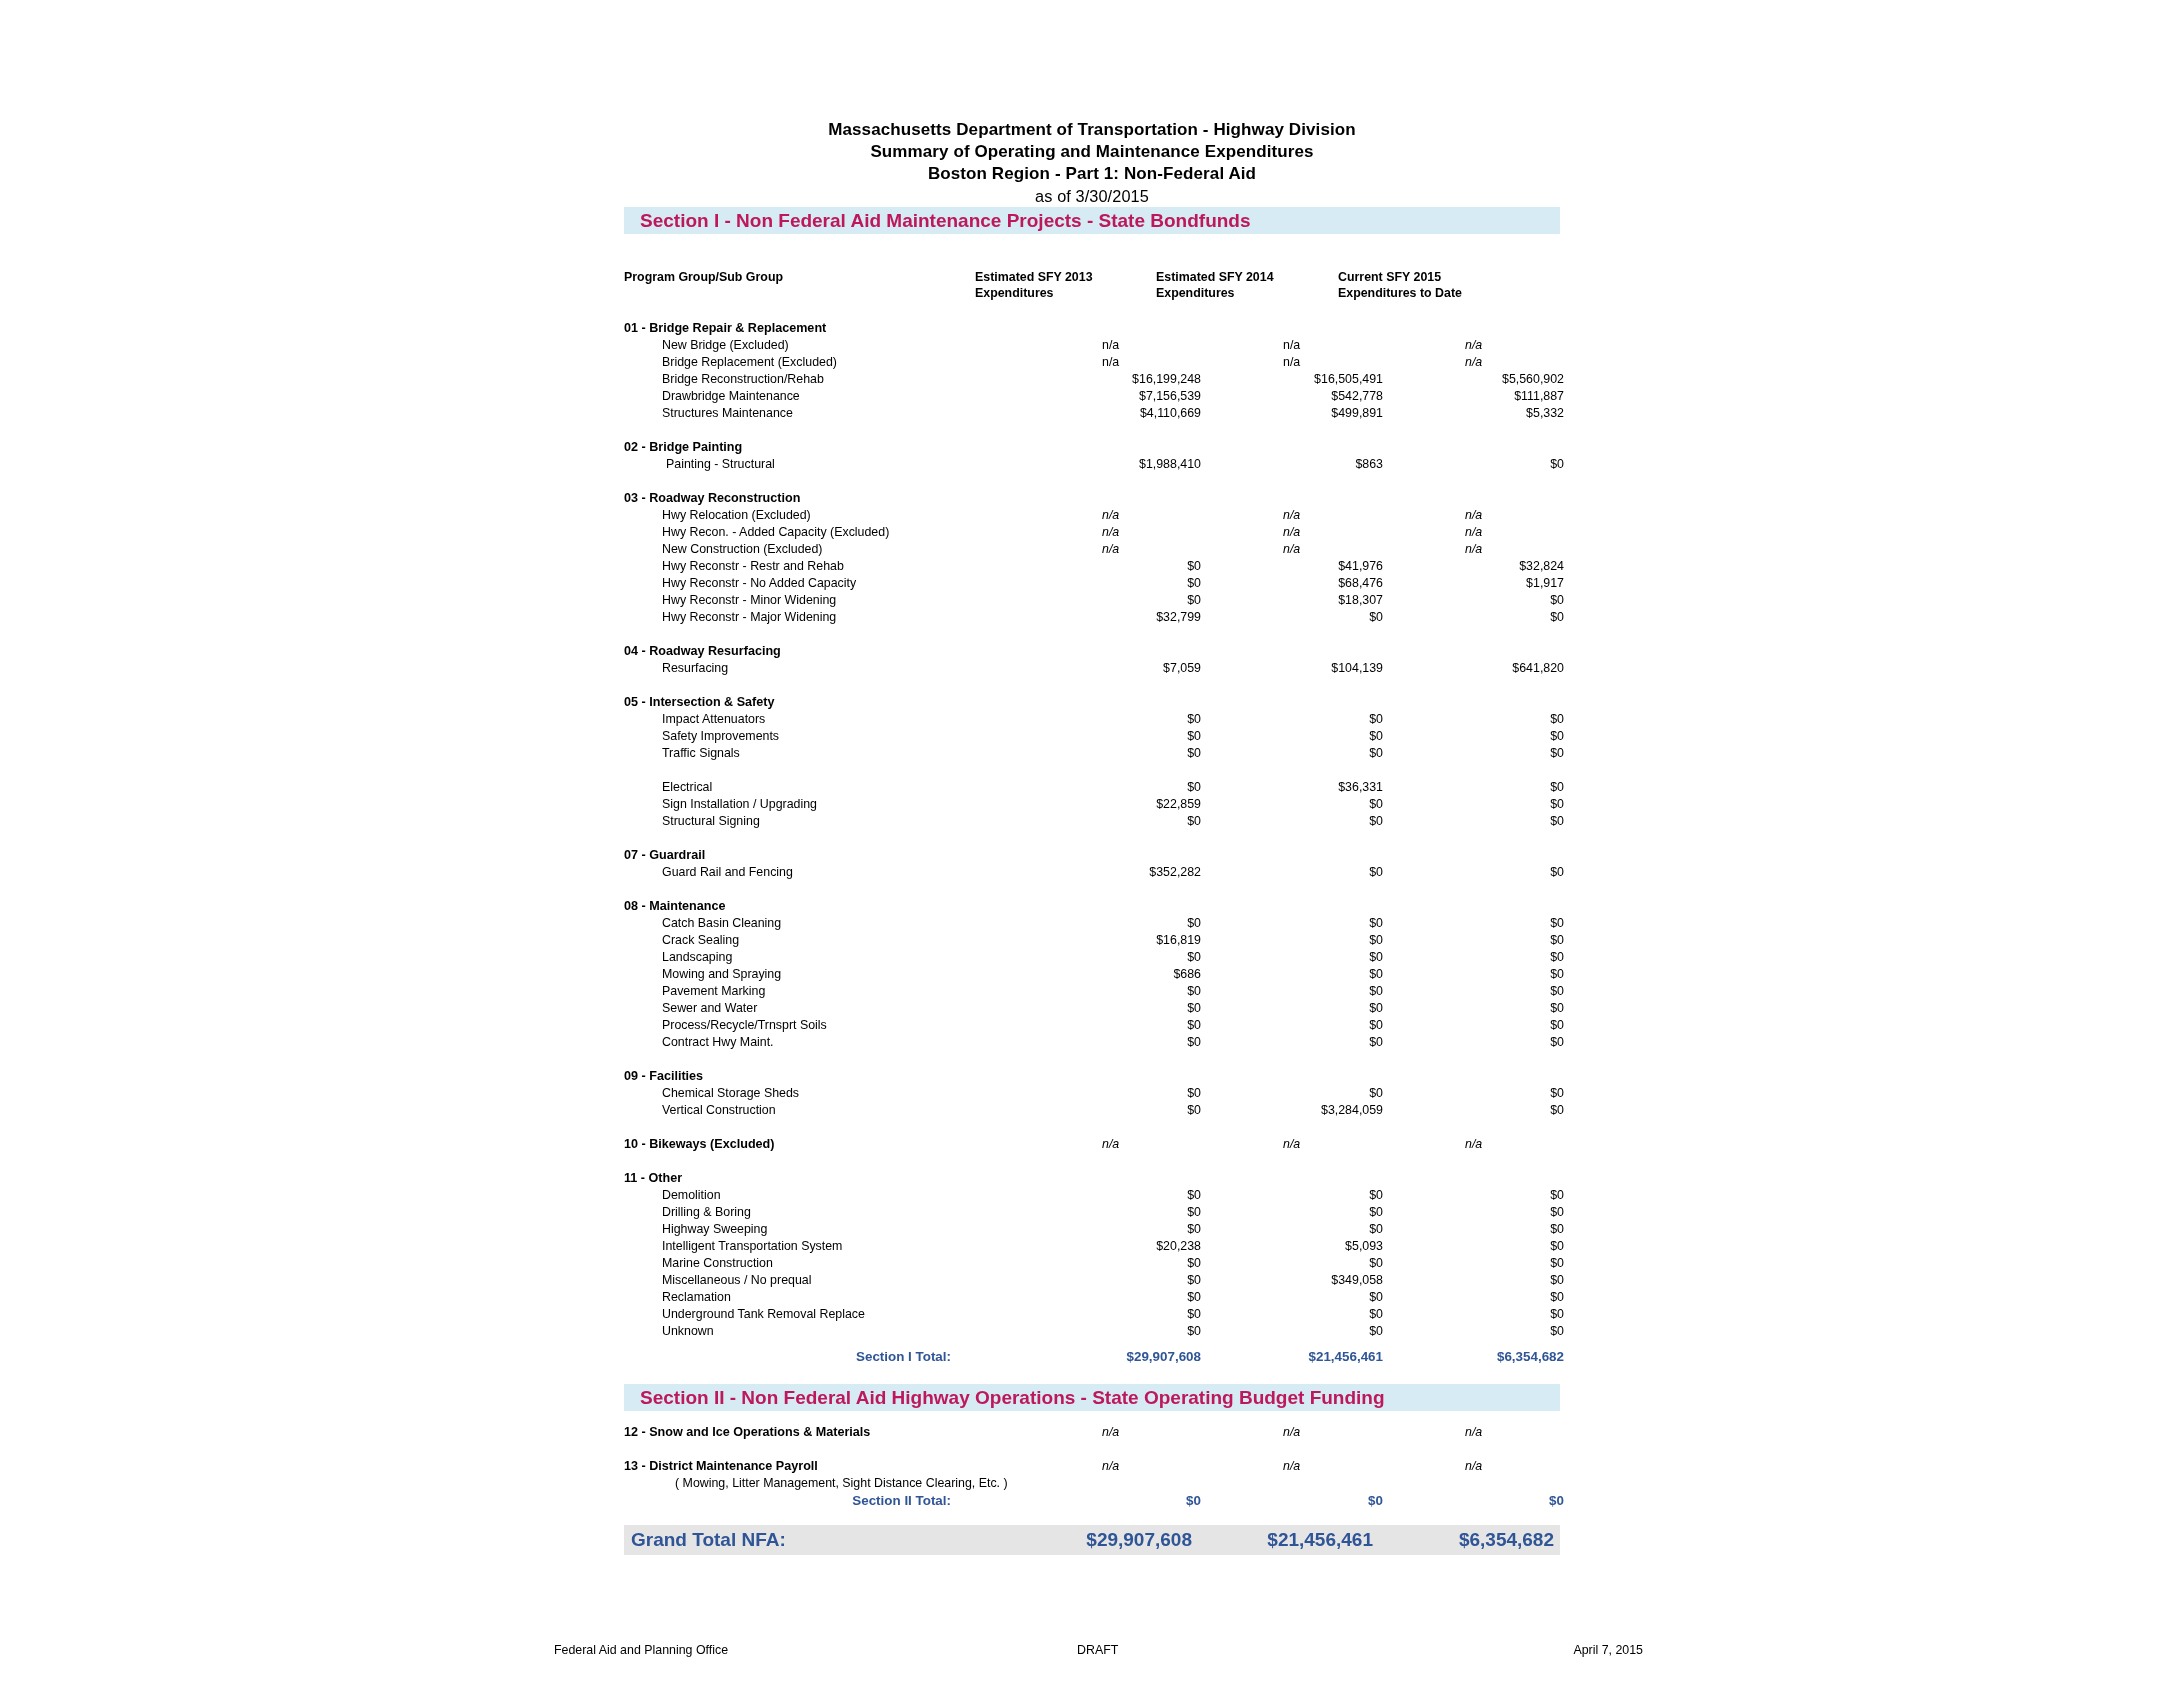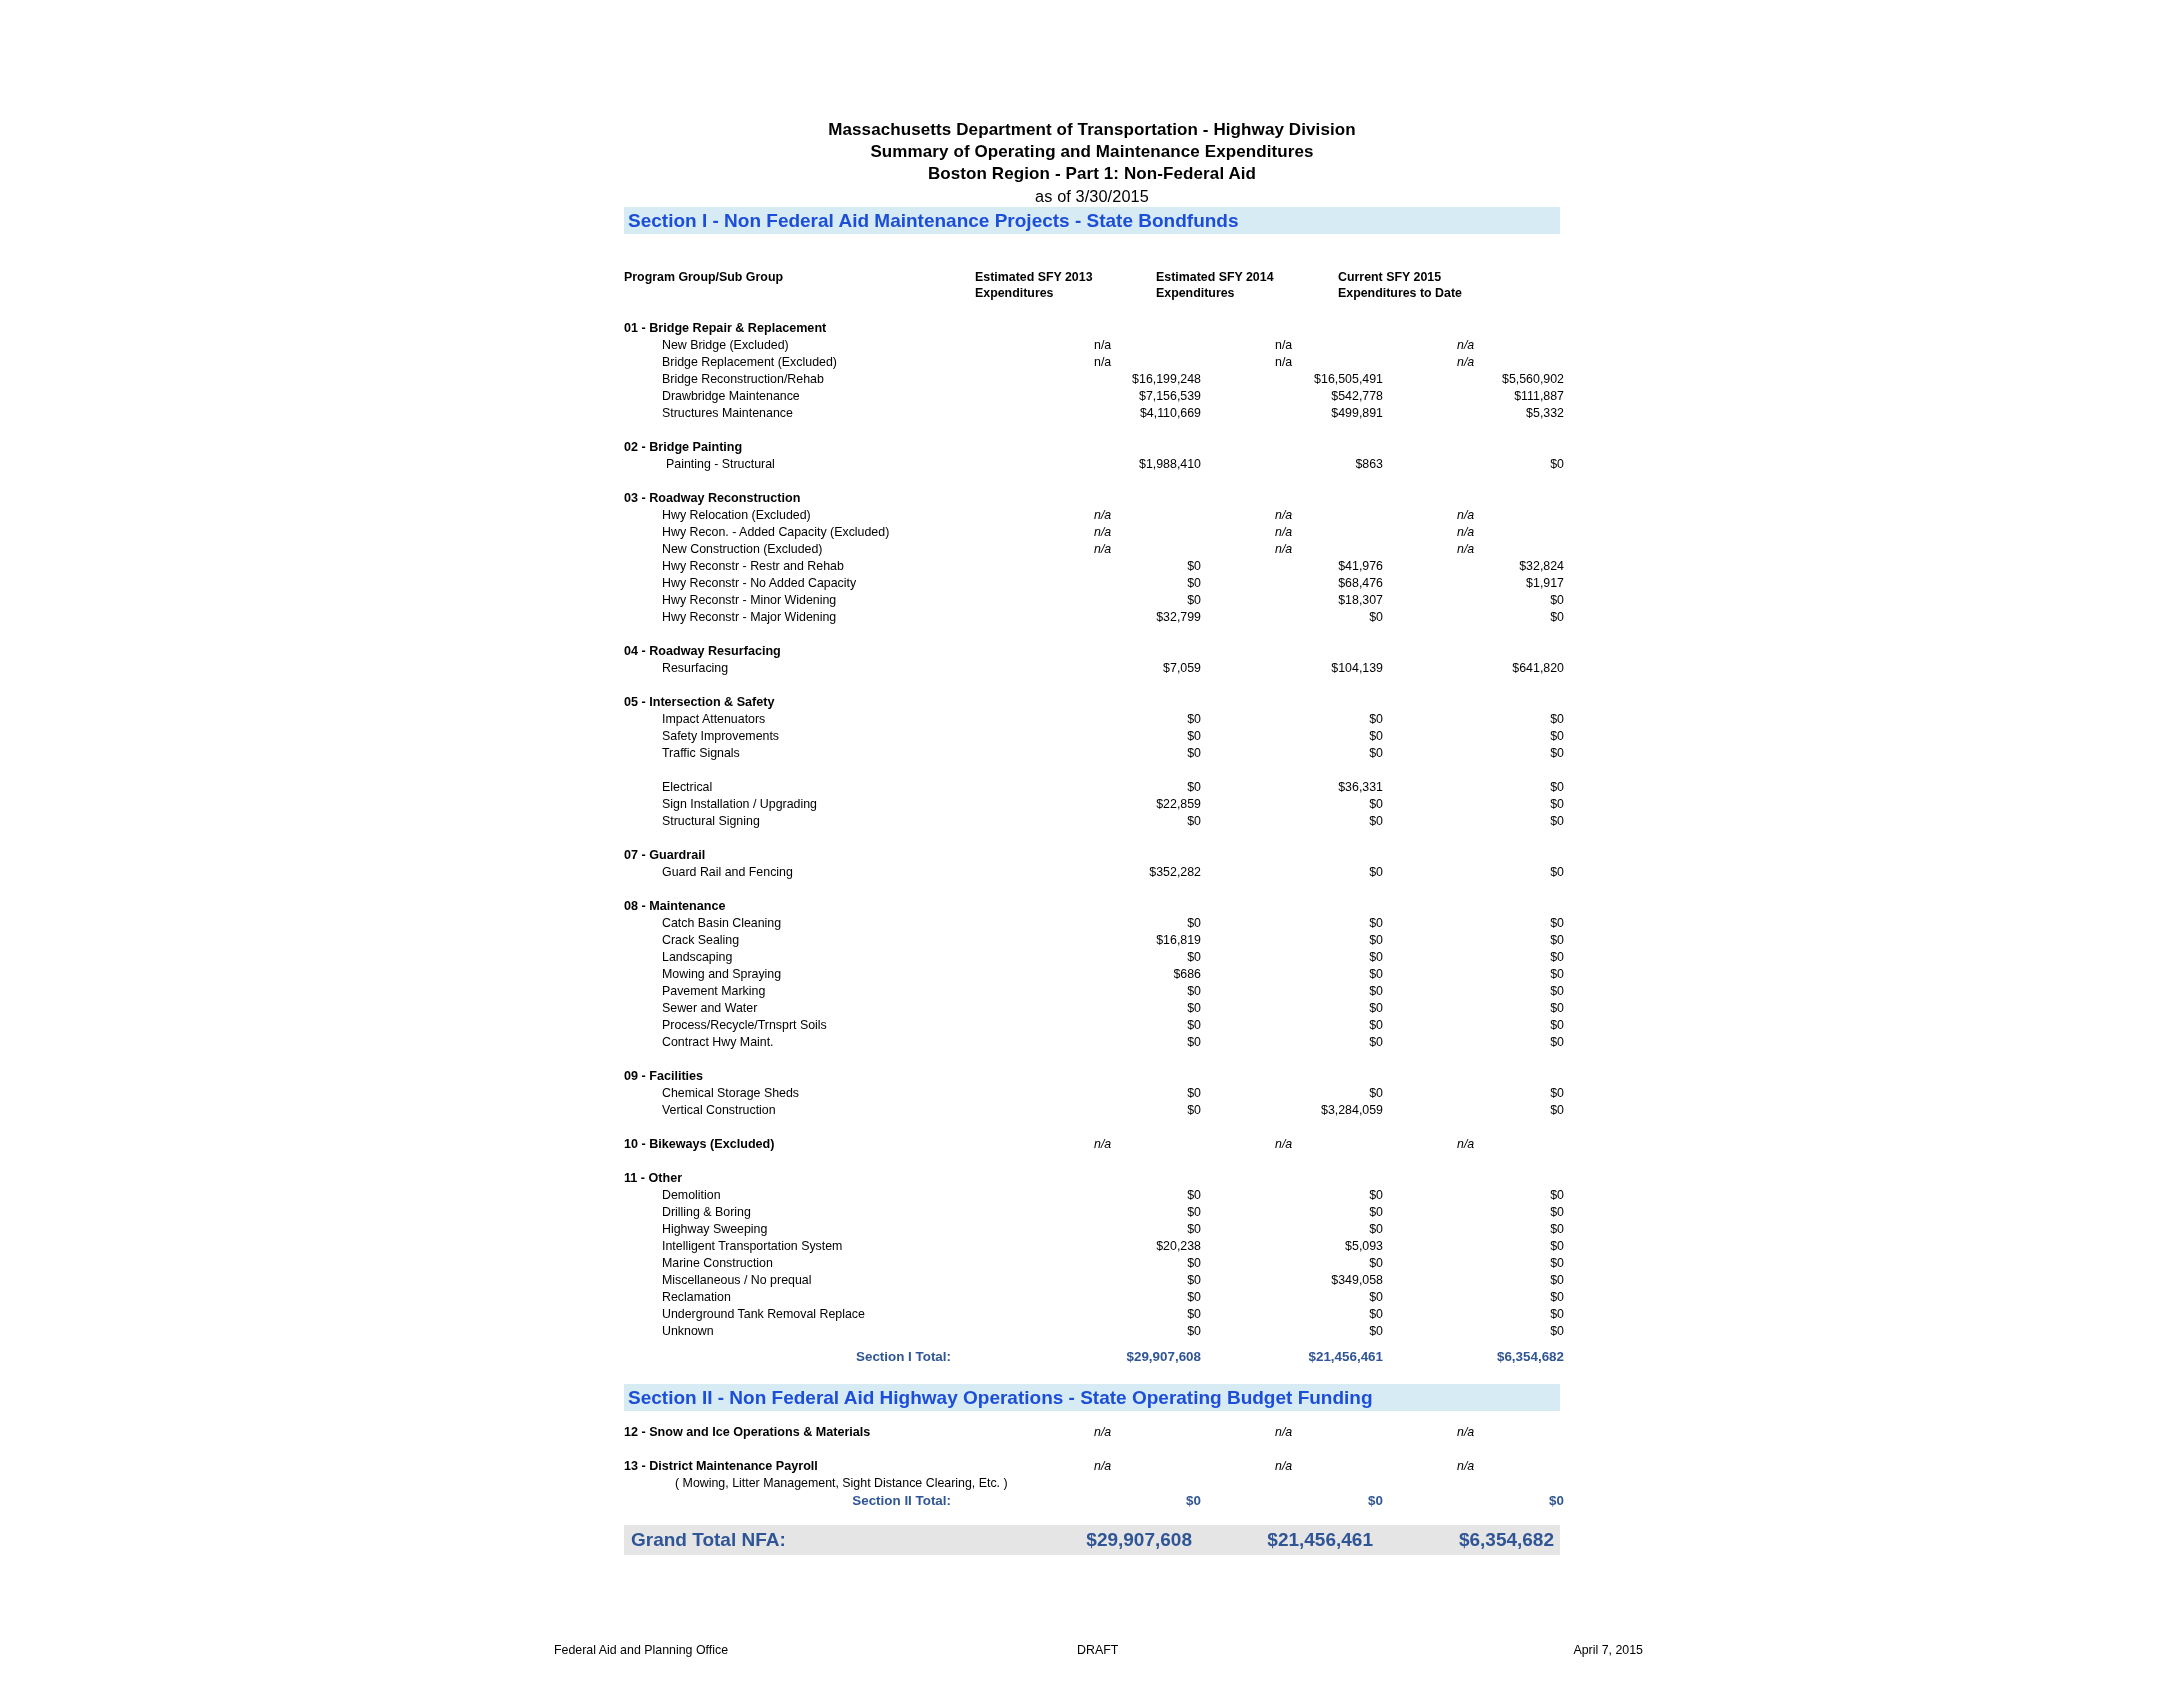--- a/index.html
+++ b/index.html
@@ -46,24 +46,24 @@
   
   .section-bar {
     position: absolute;
     left: 624px;
     width: 936px;
     height: 27px;
     background: #d6ebf3;
     font-size: 19px;
     font-weight: bold;
     line-height: 27px;
-    padding-left: 4px;
+    padding-left: 16px;
     box-sizing: border-box;
     white-space: nowrap;
-    color: #1d4ed8;
+    color: #be185d;
   }
 
   
   .colhead {
     position: absolute;
     font-size: 12.4px;
     font-weight: bold;
     line-height: 16px;
     text-align: left;
     white-space: nowrap;
@@ -117,20 +117,21 @@
   .c1 { left: 351px; width: 226px; }
   .c2 { left: 533px; width: 226px; }
   .c3 { left: 714px; width: 226px; }
 
   
   .na {
     position: absolute;
     font-size: 12.4px;
     text-align: left;
     white-space: nowrap;
+    margin-left: 8px;
   }
   .na1 { left: 470px; }
   .na2 { left: 651px; }
   .na3 { left: 833px; font-style: italic; }
   .na.ital { font-style: italic; }
 
   
   .total-row {
     position: absolute;
     left: 624px;

